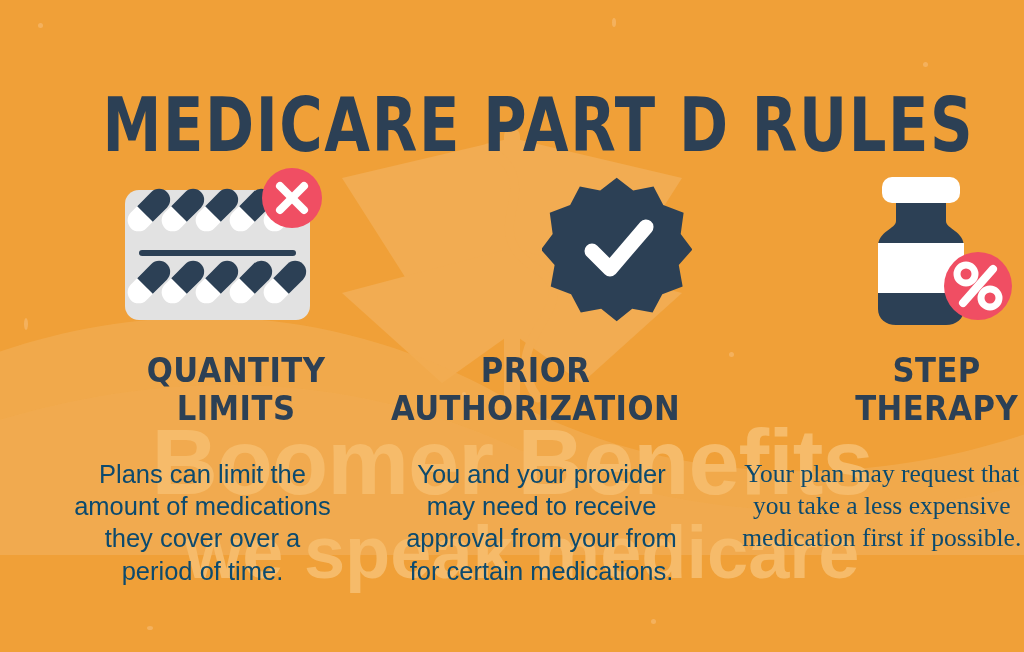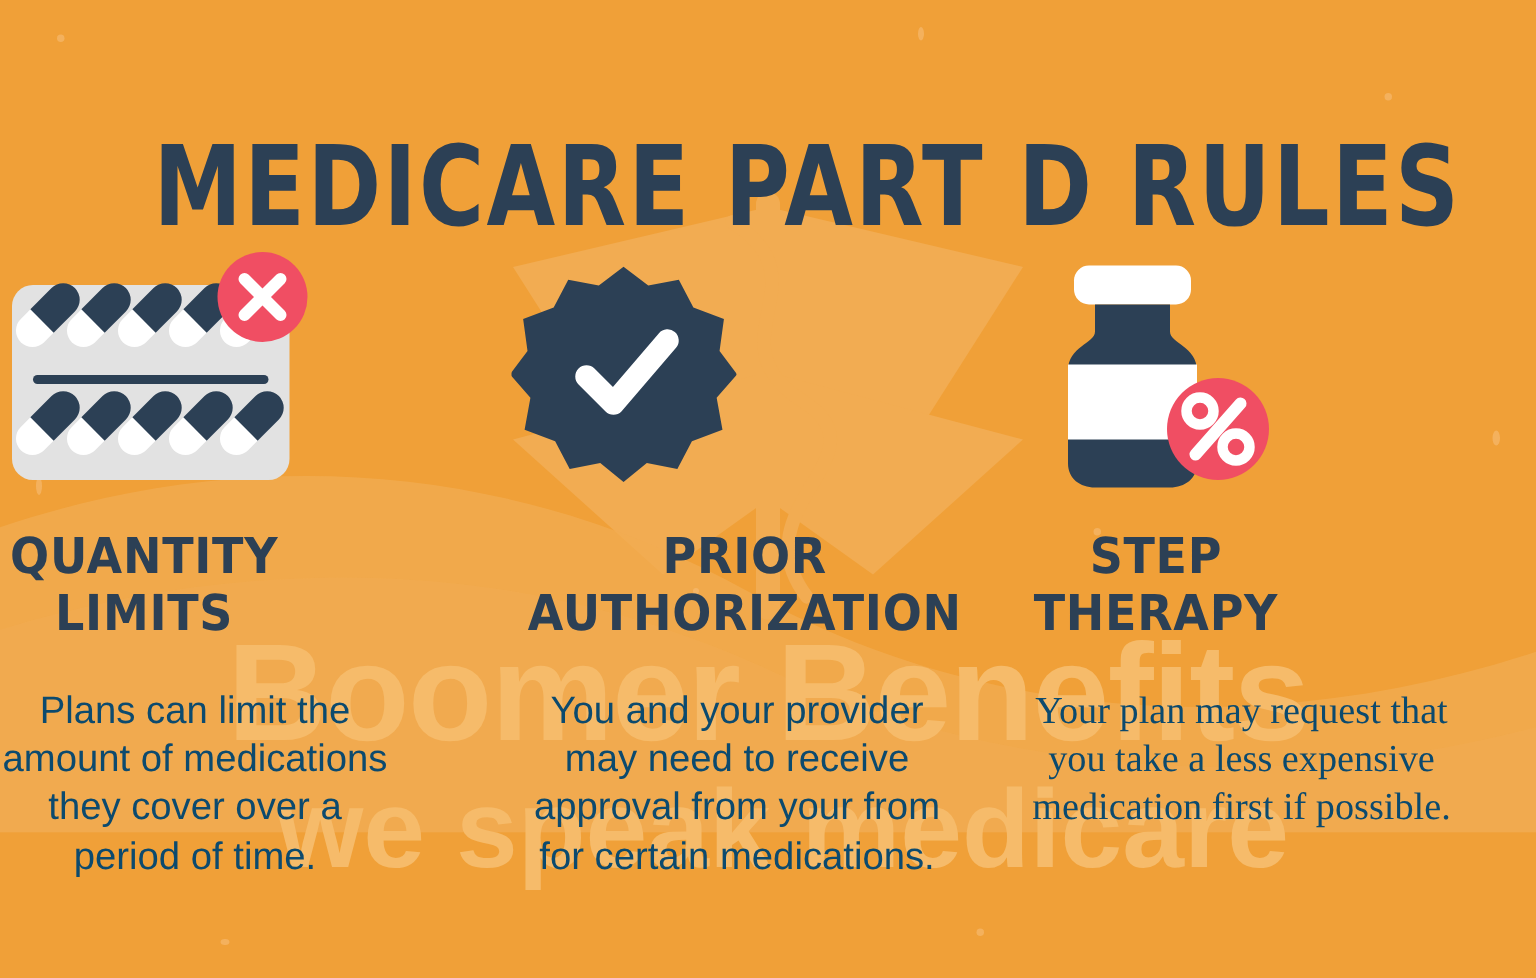--- a/index.html
+++ b/index.html
@@ -95,21 +95,22 @@
     position: absolute;
     left: 0;
     top: 160px;
     width: 1024px;
     display: flex;
   }
   .col {
     width: 341.33px;
     display: flex;
     flex-direction: column;
-    align-items: flex-start;
+    align-items: flex-end;
+    padding-left: 48px;
   }
   .icon-wrap {
     height: 175px;
     display: flex;
     align-items: center;
     justify-content: center;
     position: relative;
   }
   .col-heading {
     font-family: "DejaVu Sans", sans-serif;

